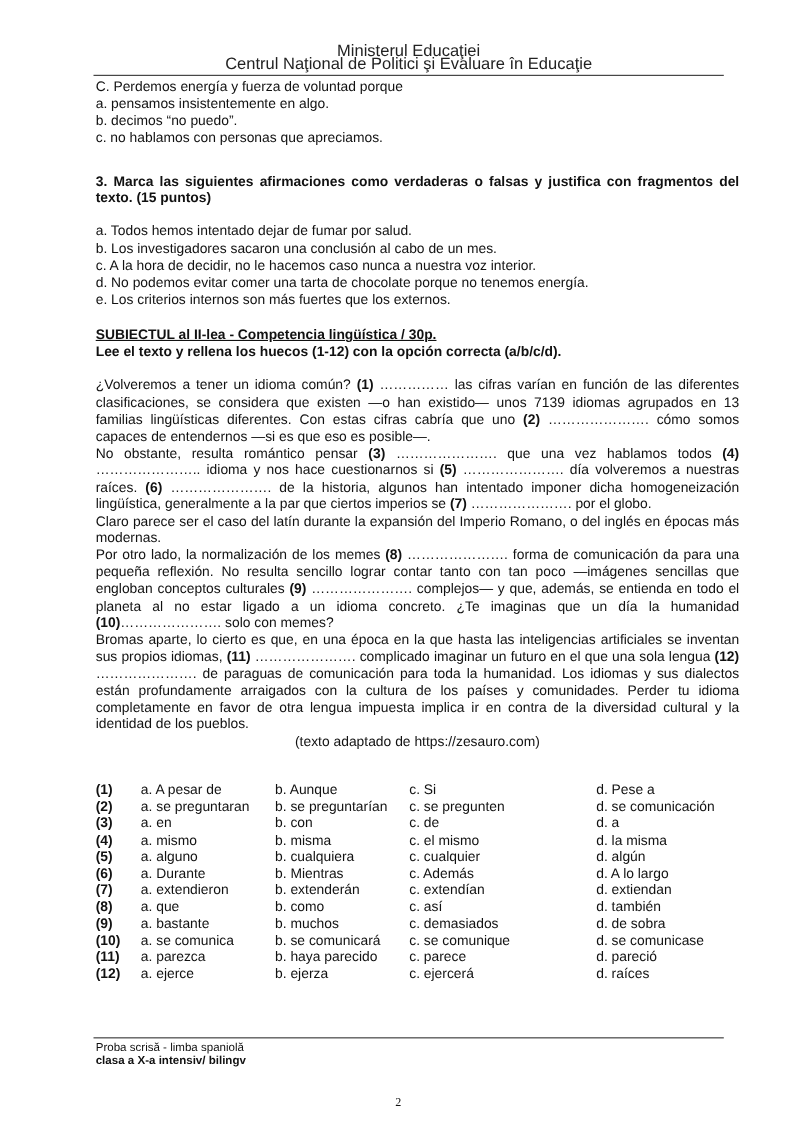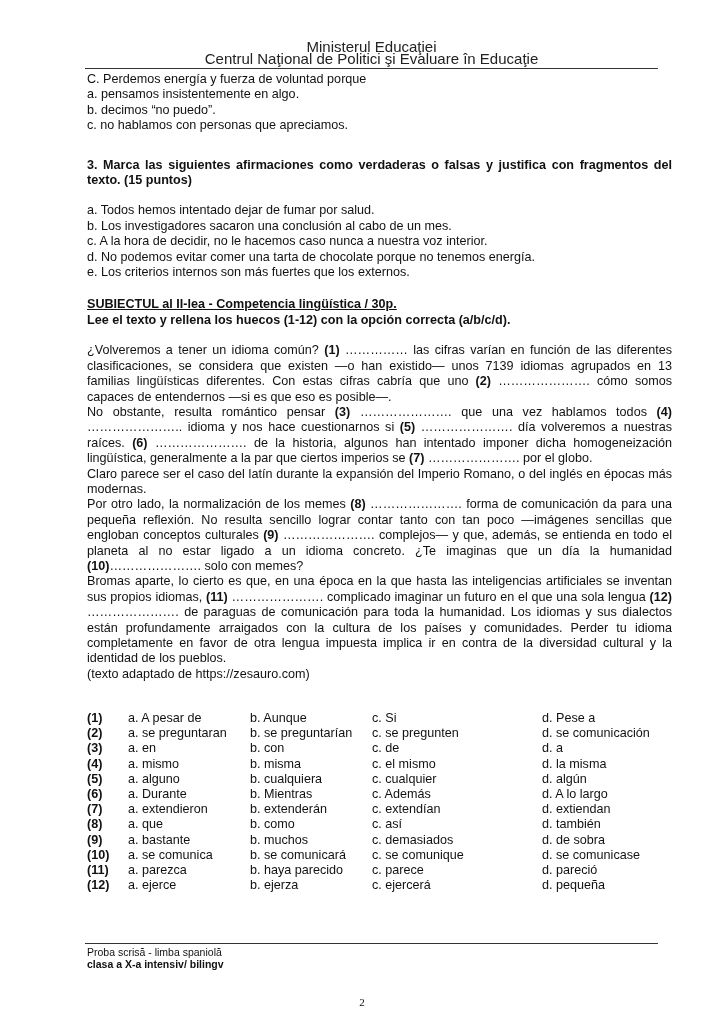--- a/index.html
+++ b/index.html
@@ -7,21 +7,21 @@
          font-family:"Liberation Sans", sans-serif; color:#111; }
   .hdr { position:absolute; left:85px; width:573px; top:41px; text-align:center;
          font-size:15px; line-height:12px; color:#222; }
   .hdr-line { position:absolute; left:85px; width:573px; top:68px; height:0; border-top:1px solid #333; }
   .content { position:absolute; left:87px; width:585px; top:72px; font-size:12.6px; line-height:15.4px; }
   .content p { margin:0; }
   .gap { height:15px; }
   .bold { font-weight:bold; }
   .ul { text-decoration:underline; font-weight:bold; }
   .just { text-align:justify; }
-  .right { text-align:left; }
+  .right { text-align:center; }
   .opts { position:absolute; left:87px; top:711px; font-size:12.6px; line-height:15.2px; }
   .opt-row { display:flex; height:15.2px; }
   .opt-num { width:41px; font-weight:bold; }
   .opt-a { width:122px; }
   .opt-b { width:122px; }
   .opt-c { width:122px; }
   .opt-d { width:120px;margin-left:48px; }
   .ftr-line { position:absolute; left:85px; width:573px; top:943px; border-top:1px solid #333; }
   .ftr { position:absolute; left:87px; top:946px; font-size:10.5px; line-height:12px; }
   .pgnum { position:absolute; left:0; width:724px; top:996px; text-align:center;
@@ -145,21 +145,21 @@
       <div class="opt-a">a. parezca</div>
       <div class="opt-b">b. haya parecido</div>
       <div class="opt-c">c. parece</div>
       <div class="opt-d">d. pareció</div>
     </div>
     <div class="opt-row">
       <div class="opt-num">(12)</div>
       <div class="opt-a">a. ejerce</div>
       <div class="opt-b">b. ejerza</div>
       <div class="opt-c">c. ejercerá</div>
-      <div class="opt-d">d. pequeña</div>
+      <div class="opt-d">d. raíces</div>
     </div>
   </div>
 
 <div class="ftr-line"></div>
 <div class="ftr">
   <div>Proba scrisă - limba spaniolă</div>
   <div class="bold">clasa a X-a intensiv/ bilingv</div>
 </div>
 <div class="pgnum">2</div>
 

